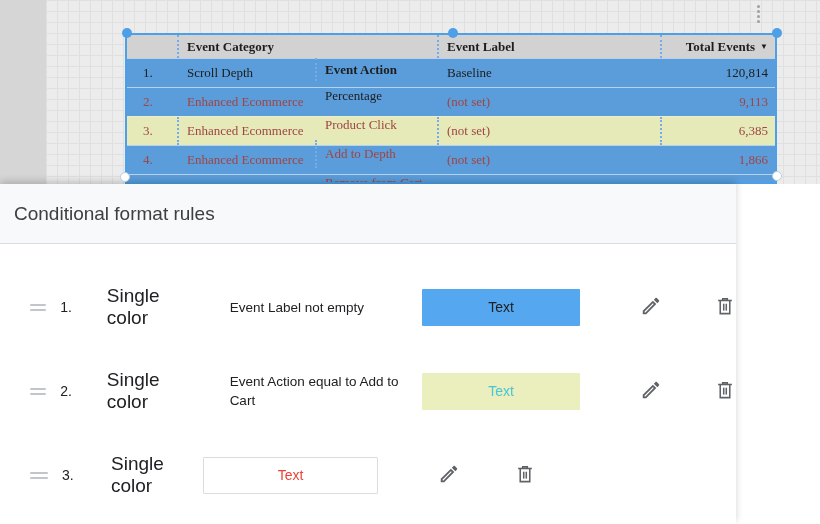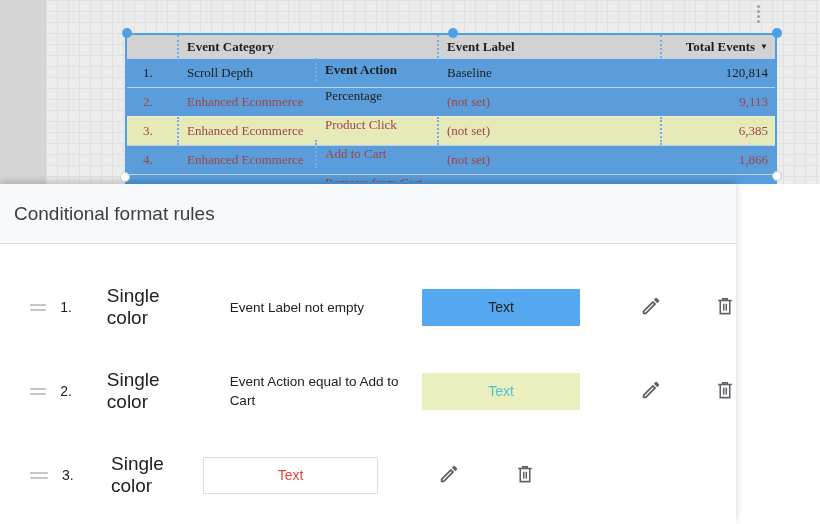--- a/index.html
+++ b/index.html
@@ -114,21 +114,21 @@
         <div class="cell c0">2.</div>
         <div class="cell c1">Enhanced Ecommerce</div>
         <div class="cell c2">Product Click</div>
         <div class="cell c3">(not set)</div>
         <div class="cell c4">9,113</div>
       </div>
 
       <div class="trow yellow red-text guides">
         <div class="cell c0">3.</div>
         <div class="cell c1">Enhanced Ecommerce</div>
-        <div class="cell c2">Add to Cart</div>
+        <div class="cell c2">Add to Depth</div>
         <div class="cell c3">(not set)</div>
         <div class="cell c4">6,385</div>
       </div>
 
       <div class="trow red-text">
         <div class="cell c0">4.</div>
         <div class="cell c1">Enhanced Ecommerce</div>
         <div class="cell c2">Remove from Cart</div>
         <div class="cell c3">(not set)</div>
         <div class="cell c4">1,866</div>

